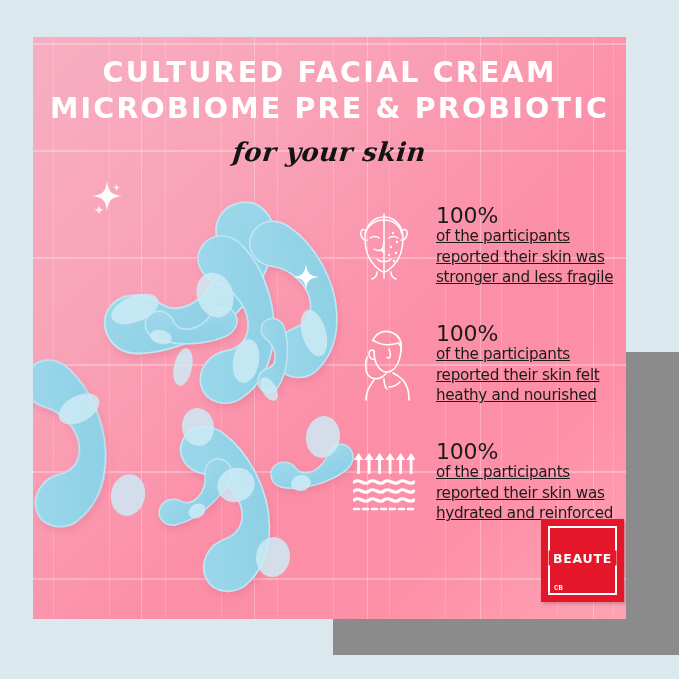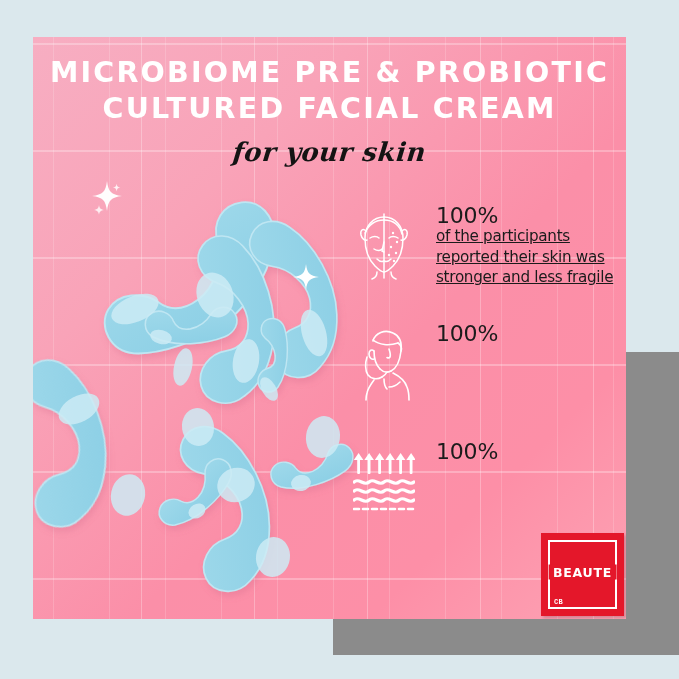--- a/index.html
+++ b/index.html
@@ -101,21 +101,21 @@
     font-weight:400;
     line-height:20.5px;
     letter-spacing:-.3px;
     max-width:226px;
     text-decoration:underline;
   }
 
   
   .logo{
     position:absolute;
-    left:508px;top:496px;
+    left:508px;top:482px;
     width:83px;height:83px;
     background:#e4172a;
     box-shadow:2px 2px 3px rgba(0,0,0,.18);
   }
   .logo-inner{
     position:absolute;left:7px;top:7px;right:7px;bottom:7px;
     border:2px solid #ffffff;
   }
   .logo-text{
     position:absolute;
@@ -148,22 +148,22 @@
 <div id="stage">
 
   <div class="grey-panel"></div>
 
   <div class="card">
 
     <div class="grid"></div>
     <div class="grid2"></div>
 
     <div class="heads">
+      <span class="title-l">CULTURED FACIAL CREAM</span>
       <span class="title-l">MICROBIOME PRE &amp; PROBIOTIC</span>
-      <span class="title-l">CULTURED FACIAL CREAM</span>
       <span class="script">for your skin</span>
     </div>
 
     <div class="blobs">
       <svg width="360" height="582" viewBox="0 0 360 582" xmlns="http://www.w3.org/2000/svg">
         <defs>
           <linearGradient id="bg1" x1="0" y1="0" x2="0.6" y2="1">
             <stop offset="0%" stop-color="#A5DCEC"></stop>
             <stop offset="100%" stop-color="#8CCFE5"></stop>
           </linearGradient>
@@ -301,20 +301,21 @@
             <path d="M14 30 C12 36 12 44 15 48 C18 52 24 53 29 50"></path>
             <path d="M29 50 C31 49 33 47 34 45"></path>
             <path d="M21 53 C18 57 15 61 14 66 C13 69 13 71 13 73"></path>
             <path d="M40 46 C46 49 52 54 54 60 C56 65 56 70 56 73"></path>
             <path d="M31 52 C31 57 32 60 34 62"></path>
             <path d="M47 55 C44 58 40 60 36 60"></path>
           </svg>
         </div>
         <div class="stat-body">
           <span class="pct">100%</span>
+          <span class="desc">of the participants reported their skin felt heathy and nourished</span>
         </div>
       </div>
 
       <div class="stat">
         <div class="stat-icon" style="top:10px;">
           <svg width="62" height="62" viewBox="0 0 62 62" xmlns="http://www.w3.org/2000/svg">
             <g fill="#ffffff">
               <g>
                 <rect x="4.2" y="6" width="2.8" height="17" rx="1"></rect>
                 <path d="M5.6 2 L 10.4 9 L 0.8 9 Z"></path>
@@ -345,20 +346,21 @@
               <path d="M1 40 C 6 35, 11 45, 16 40 C 21 35, 26 45, 31 40 C 36 35, 41 45, 46 40 C 51 35, 56 45, 61 40"></path>
               <path d="M1 49 C 6 44, 11 54, 16 49 C 21 44, 26 54, 31 49 C 36 44, 41 54, 46 49 C 51 44, 56 54, 61 49"></path>
             </g>
             <g stroke="#ffffff" stroke-width="2.6" stroke-linecap="round" stroke-dasharray="5 4">
               <path d="M1 58 H 61"></path>
             </g>
           </svg>
         </div>
         <div class="stat-body">
           <span class="pct">100%</span>
+          <span class="desc">of the participants reported their skin was hydrated and reinforced</span>
         </div>
       </div>
 
     </div>
 
     <div class="logo">
       <div class="logo-inner"></div>
       <span class="logo-text">BEAUTE</span>
       <span class="logo-sub">CB</span>
     </div>

